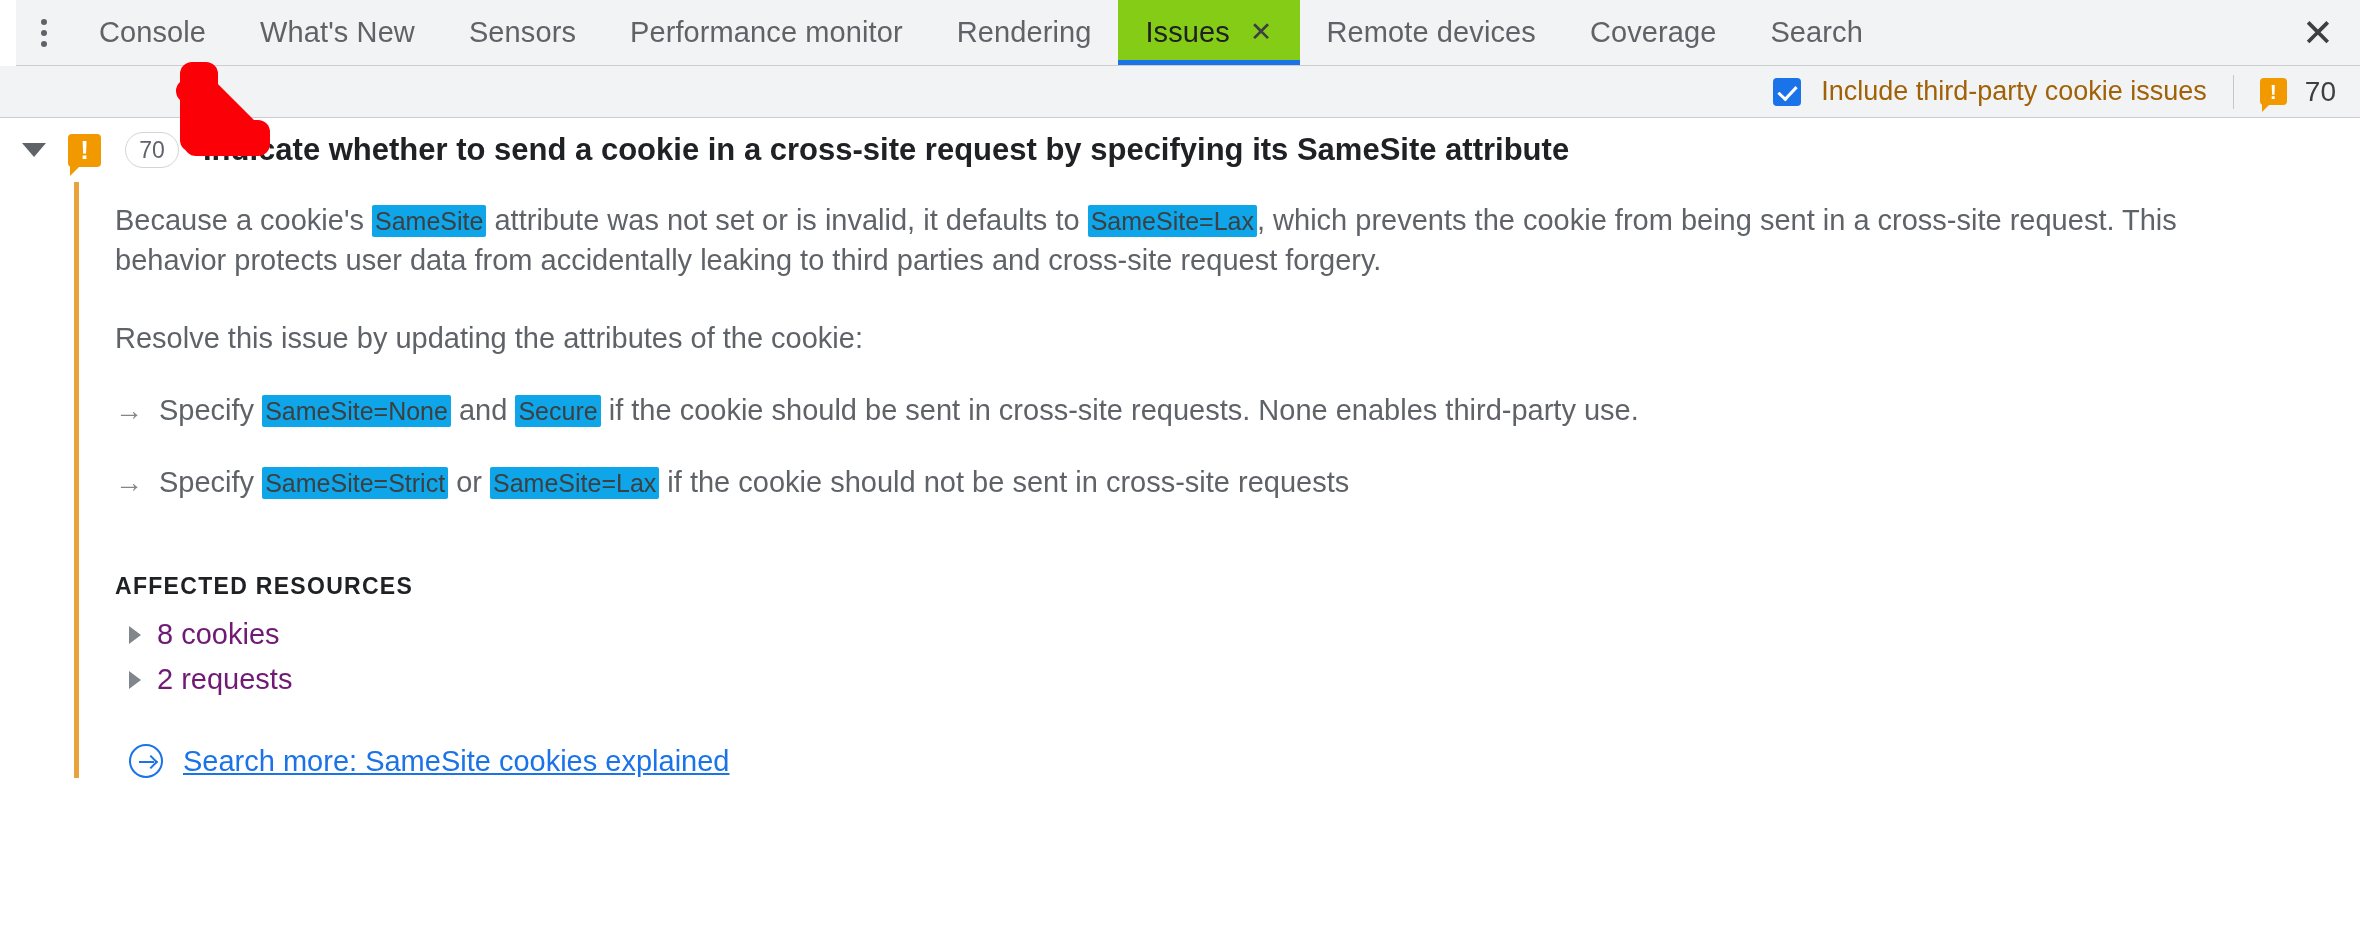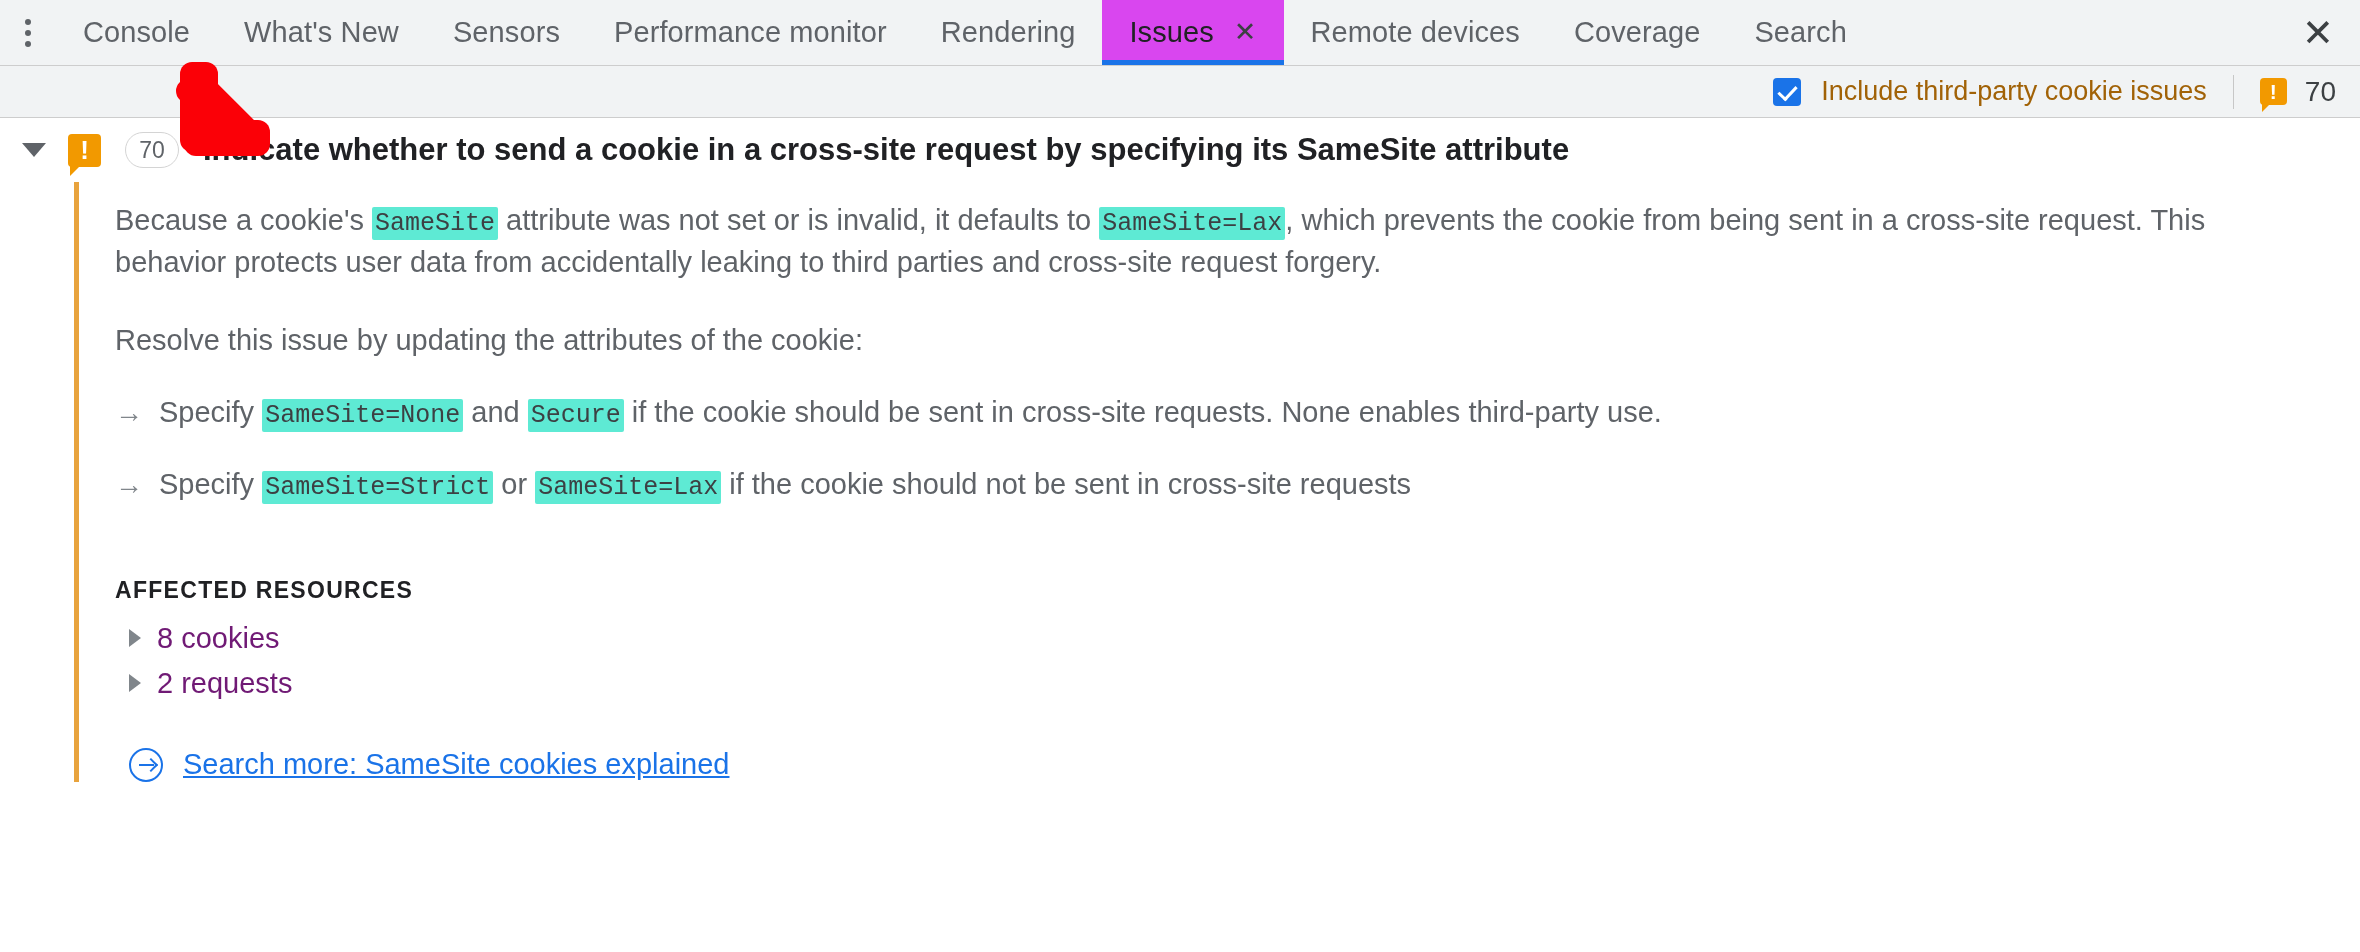--- a/index.html
+++ b/index.html
@@ -12,20 +12,21 @@
   }
 
   
   .tabbar {
     position: relative;
     height: 66px;
     background: #f1f3f4;
     border-bottom: 1px solid #cdcdcd;
     display: flex;
     align-items: stretch;
+    margin-left: 16px;
   }
   .dots-menu {
     width: 56px;
     display: flex;
     align-items: center;
     justify-content: center;
     cursor: pointer;
   }
   .dots-menu .dot {
     width: 6px; height: 6px; border-radius: 50%;
@@ -39,21 +40,21 @@
     position: relative;
     display: flex;
     align-items: center;
     padding: 0 27px;
     font-size: 29px;
     color: #5f6368;
     white-space: nowrap;
     cursor: pointer;
     letter-spacing: 0.1px;
   }
-  .tab.active { color: #202124; background: #d946ef; }
+  .tab.active { color: #202124; background: #84cc16; }
   .tab.active::after {
     content: "";
     position: absolute;
     left: 0; right: 0; bottom: 0;
     height: 5px;
     background: #1a73e8;
   }
   .tab .tab-close {
     margin-left: 20px;
     font-size: 27px;
@@ -199,23 +200,23 @@
   }
   .para {
     font-size: 29px;
     line-height: 1.38;
     color: #5f6368;
     max-width: 2170px;
     margin: 0 0 38px 0;
   }
   .para.tight { margin-bottom: 34px; }
   code.inline {
-    font-family: Liberation Mono, monospace;
+    font-family: Liberation Sans, sans-serif;
     font-size: 25px;
-    background: #5eead4;
+    background: #0ea5e9;
     color: #3c4043;
     padding: 2px 3px;
     border-radius: 2px;
     white-space: nowrap;
   }
   .arrow-item {
     font-size: 29px;
     color: #5f6368;
     margin: 0 0 34px 0;
     display: flex;

